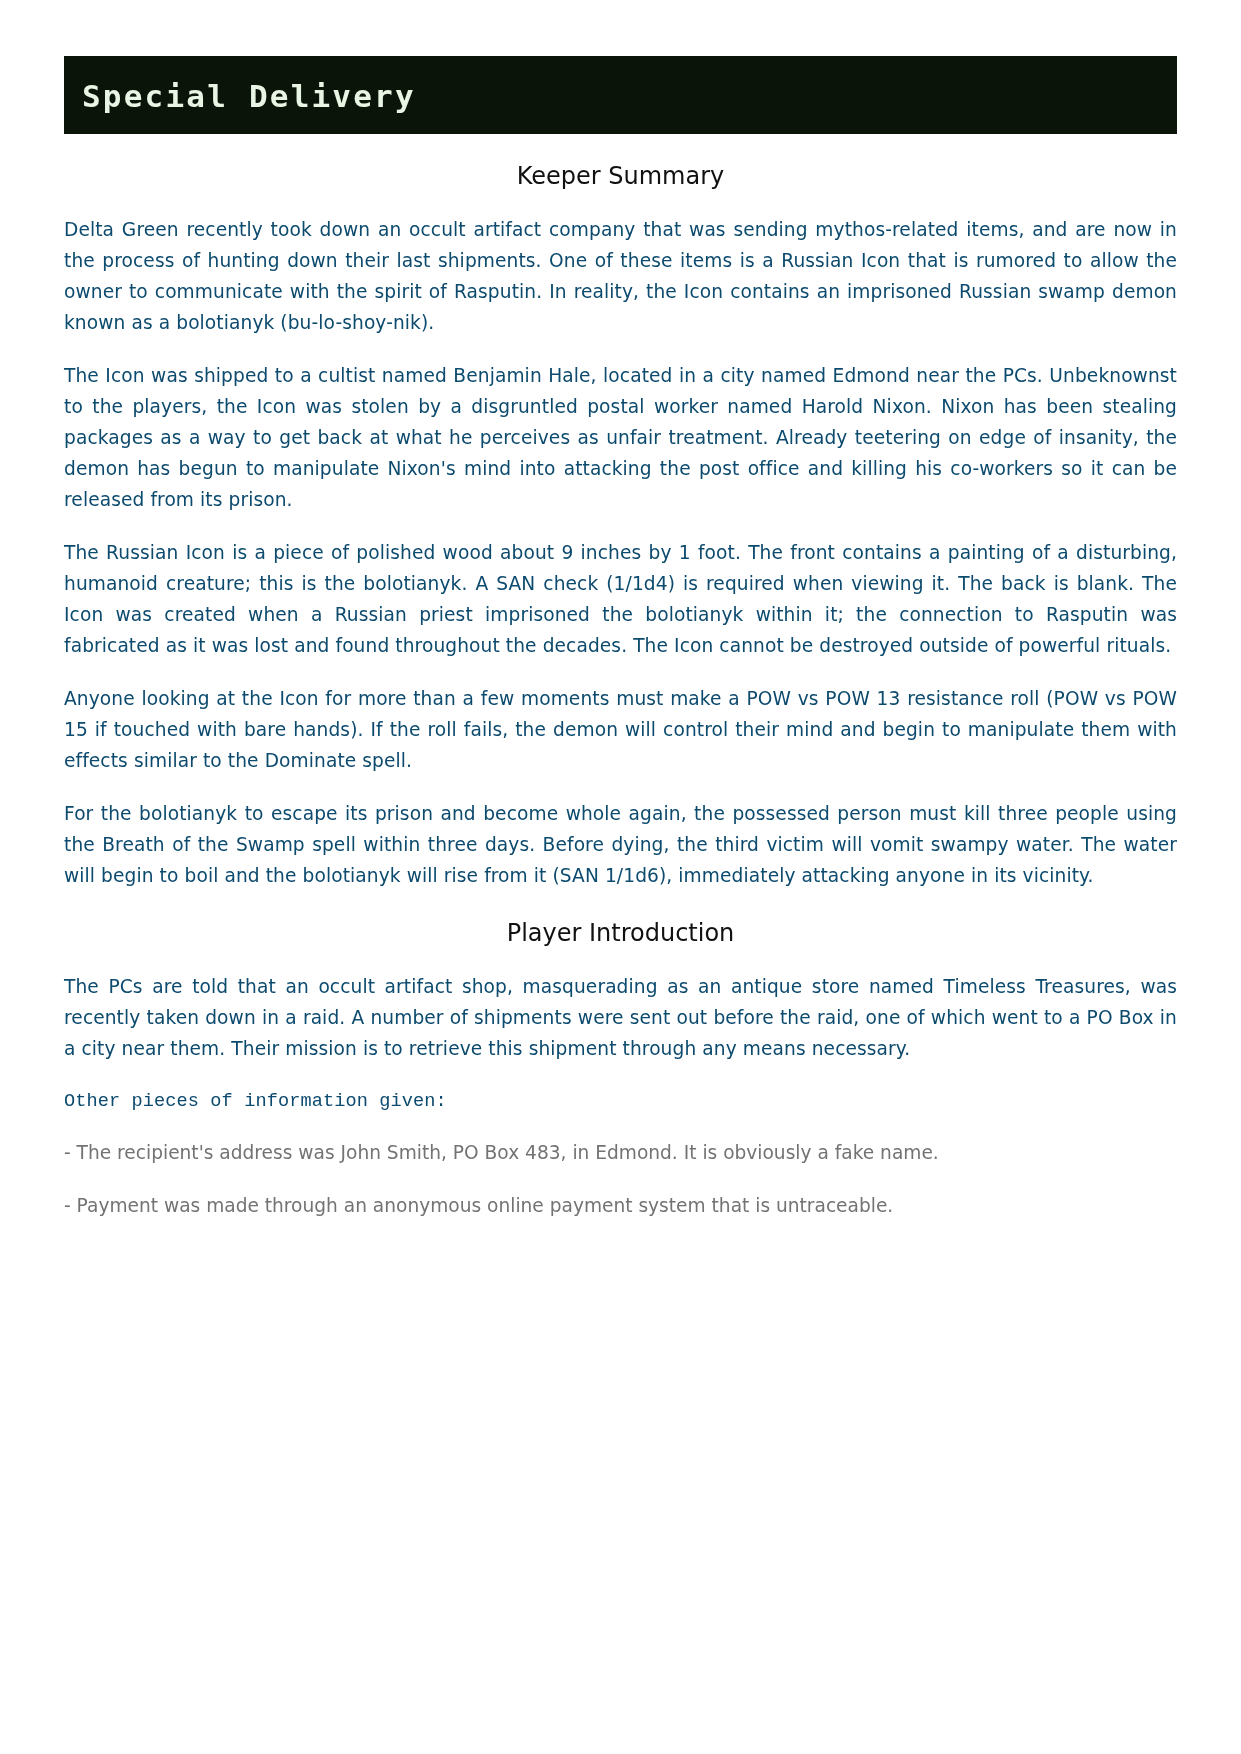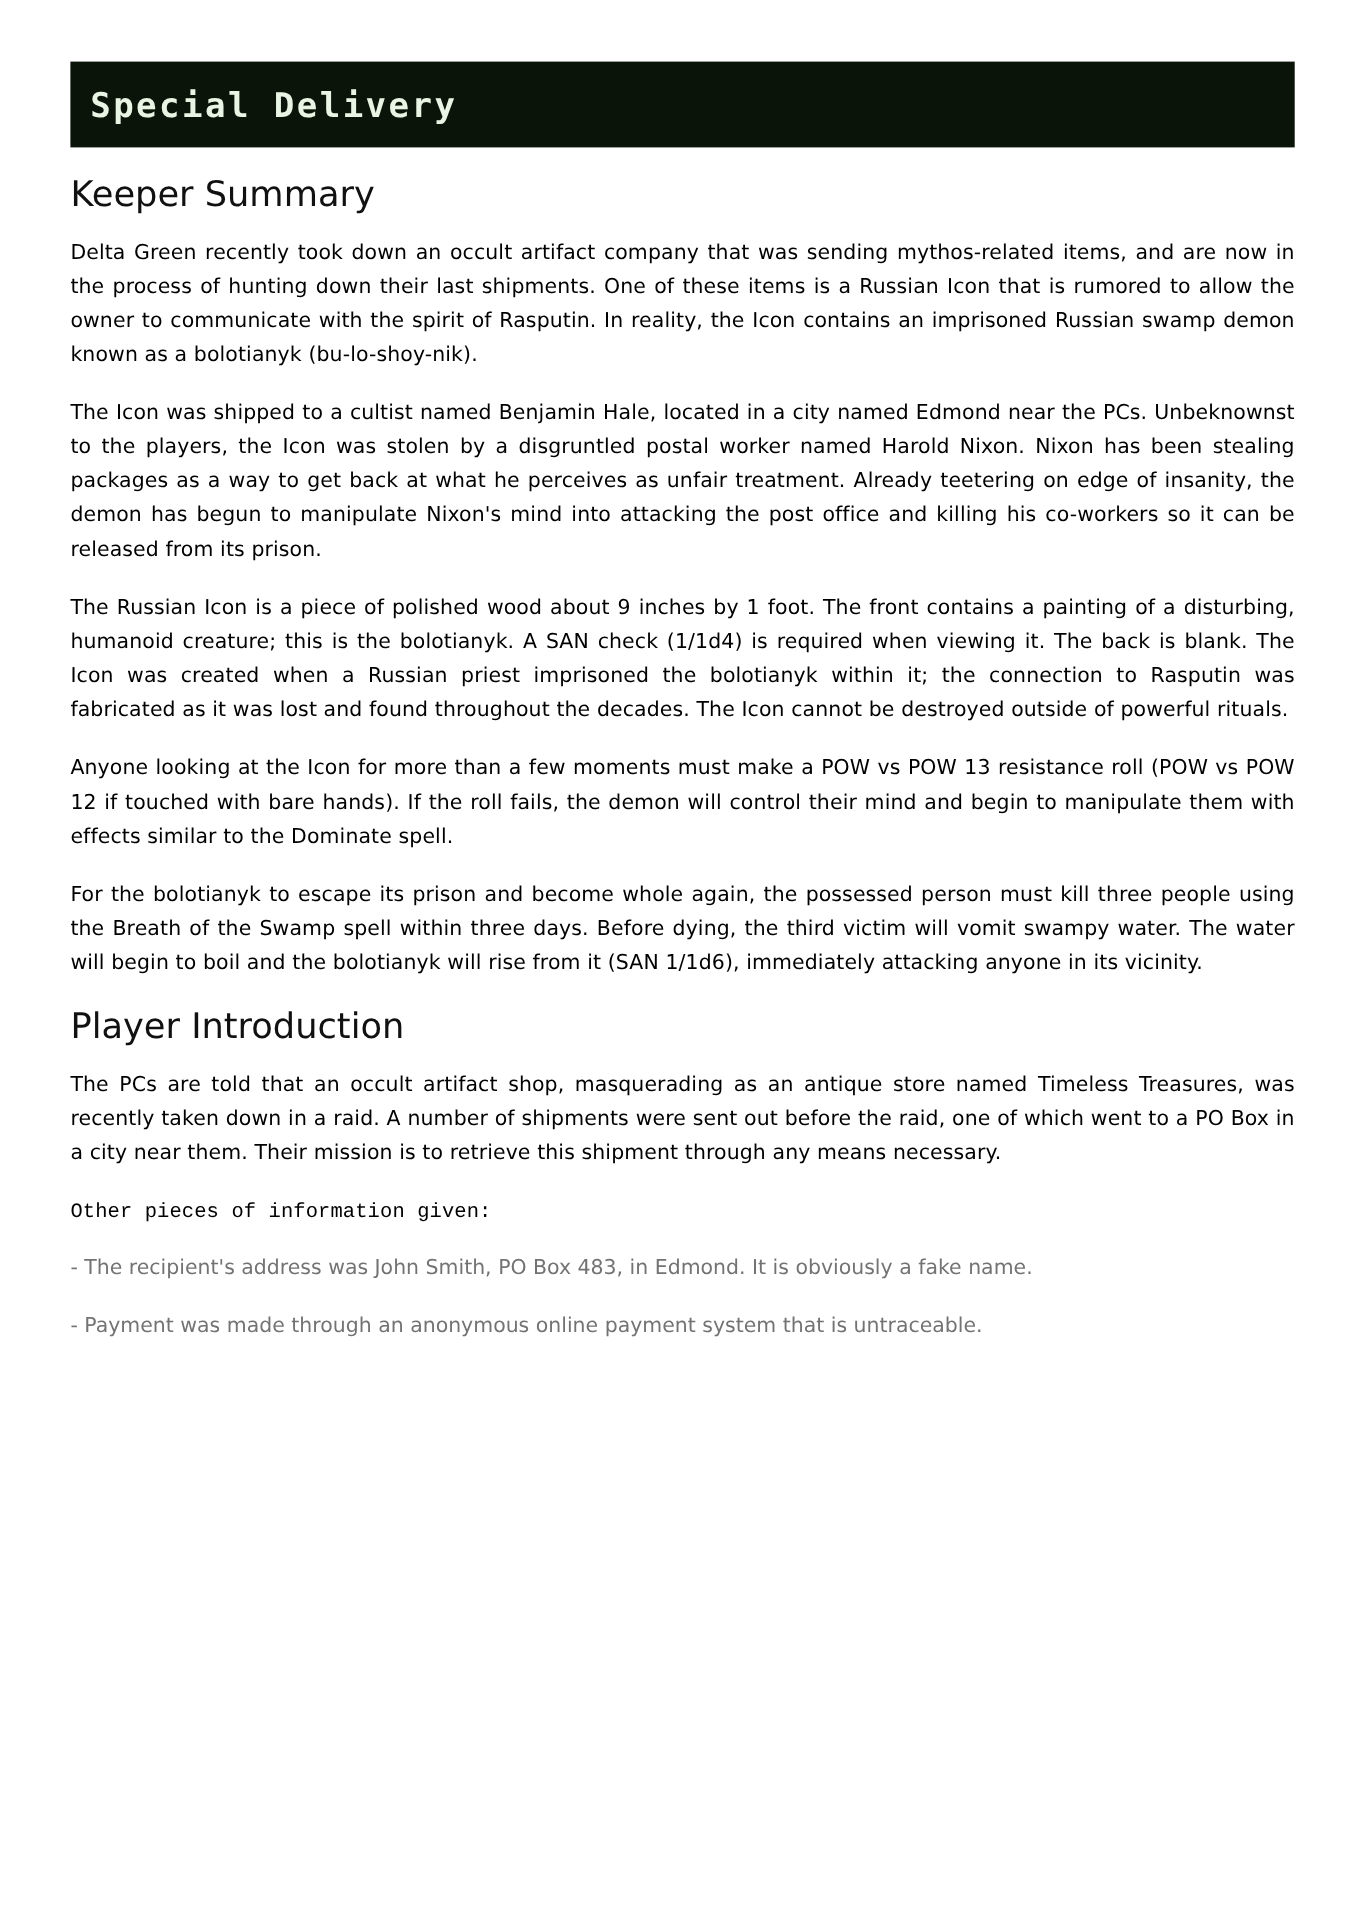--- a/index.html
+++ b/index.html
@@ -30,31 +30,32 @@
     letter-spacing: 2.2px;
     padding: 22px 0 24px 18px;
     margin: 0 0 14px 0;
     height: 78px;
     box-sizing: border-box;
     line-height: 36px;
   }
   h2.section {
     font-family: "DejaVu Sans", sans-serif;
     font-weight: normal;
-    font-size: 32px;
+    font-size: 24px;
     margin: 26px 0 22px 0;
     line-height: 32px;
     color: #111111;
+    text-align: center;
   }
   p.body {
     font-size: 18.6px;
     line-height: 31px;
     text-align: justify;
     margin: 0 0 22px 0;
-    color: #000000;
+    color: #0c4a6e;
     letter-spacing: 0.1px;
   }
   p.body.tight {
     margin-bottom: 20px;
     font-family: Liberation Mono, monospace;
   }
   .bullet {
     font-size: 18.6px;
     line-height: 31px;
     text-align: left;
@@ -71,21 +72,21 @@
 
   <h2 class="section">Keeper Summary</h2>
 
   <p class="body">Delta Green recently took down an occult artifact company that was sending mythos-related items, and are now in the process of hunting down their last shipments. One of these items is a Russian Icon that is rumored to allow the owner to communicate with the spirit of Rasputin. In reality, the Icon contains an imprisoned Russian swamp demon known as a bolotianyk (bu-lo-shoy-nik).</p>
 
   <p class="body">The Icon was shipped to a cultist named Benjamin Hale, located in a city named Edmond near the PCs. Unbeknownst to the players, the Icon was stolen by a disgruntled postal worker named Harold Nixon. Nixon has been stealing packages as a way to get back at what he perceives as unfair treatment. Already teetering on edge of insanity, the demon has begun to manipulate Nixon's mind into attacking the post office and killing his co-workers so it can be released from its prison.</p>
 
 
   <p class="body">The Russian Icon is a piece of polished wood about 9 inches by 1 foot. The front contains a painting of a disturbing, humanoid creature; this is the bolotianyk. A SAN check (1/1d4) is required when viewing it. The back is blank. The Icon was created when a Russian priest imprisoned the bolotianyk within it; the connection to Rasputin was fabricated as it was lost and found throughout the decades. The Icon cannot be destroyed outside of powerful rituals.</p>
 
-  <p class="body">Anyone looking at the Icon for more than a few moments must make a POW vs POW 13 resistance roll (POW vs POW 12 if touched with bare hands). If the roll fails, the demon will control their mind and begin to manipulate them with effects similar to the Dominate spell.</p>
+  <p class="body">Anyone looking at the Icon for more than a few moments must make a POW vs POW 13 resistance roll (POW vs POW 15 if touched with bare hands). If the roll fails, the demon will control their mind and begin to manipulate them with effects similar to the Dominate spell.</p>
 
   <p class="body">For the bolotianyk to escape its prison and become whole again, the possessed person must kill three people using the Breath of the Swamp spell within three days. Before dying, the third victim will vomit swampy water. The water will begin to boil and the bolotianyk will rise from it (SAN 1/1d6), immediately attacking anyone in its vicinity.</p>
 
 
   <h2 class="section">Player Introduction</h2>
 
   <p class="body">The PCs are told that an occult artifact shop, masquerading as an antique store named Timeless Treasures, was recently taken down in a raid. A number of shipments were sent out before the raid, one of which went to a PO Box in a city near them. Their mission is to retrieve this shipment through any means necessary.</p>
 
   <p class="body tight">Other pieces of information given:</p>
 

